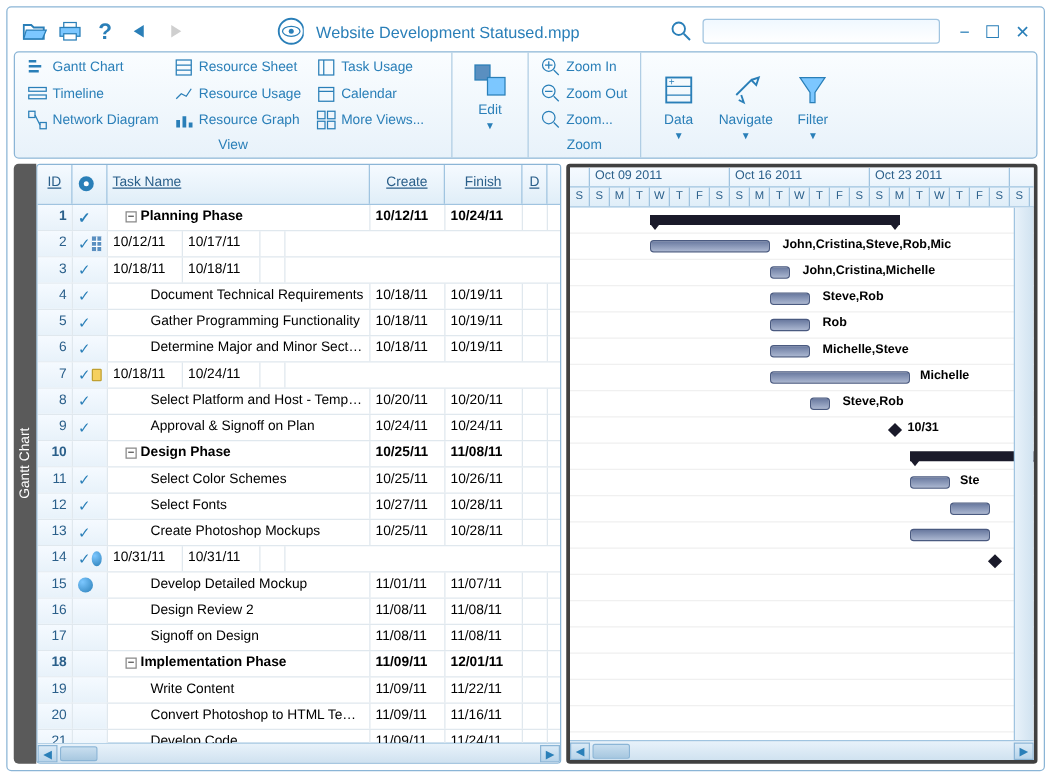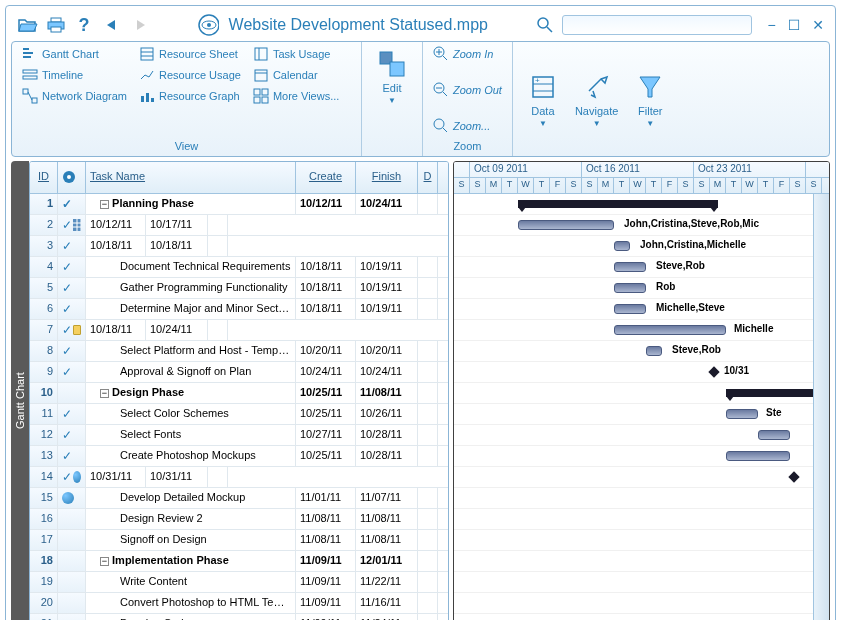--- a/index.html
+++ b/index.html
@@ -1,38 +1,38 @@
 <!DOCTYPE html>
 <html><head>
 <meta charset="utf-8">
 <style>
 * { box-sizing: border-box; margin: 0; padding: 0; }
 body { font-family: Arial, sans-serif; font-size: 11px; background: #fff; width: 841px; height: 620px; overflow: hidden; }
 .window { border: 1px solid #8bb5d6; border-radius: 4px; margin: 5px; padding: 5px; background: #fff; }
 .titlebar { display: flex; align-items: center; padding: 4px 6px; gap: 6px; }
 .titlebar .tb-icon { width: 22px; height: 20px; display: flex; align-items: center; justify-content: center; }
-.titlebar .title { color: #2a7fb8; font-size: 16px; font-weight: normal; margin-left: 4px; }
+.titlebar .title { color: #2a7fb8; font-size: 13px; font-weight: normal; margin-left: 4px; }
 .titlebar .spacer { flex: 1; }
 .search-box { width: 190px; height: 20px; border: 1px solid #a0c4e0; border-radius: 3px; background: linear-gradient(#f0f8ff, #fff); }
 .win-controls { display: flex; gap: 12px; margin-left: 10px; }
 .win-controls span { color: #2a7fb8; font-size: 14px; cursor: pointer; }
 .ribbon { display: flex; border: 1px solid #8bb5d6; border-radius: 4px; margin-top: 2px; background: linear-gradient(#fafdff, #e8f2fa); min-height: 85px; }
 .ribbon-group { border-right: 1px solid #b0cde4; padding: 2px 6px 2px 6px; display: flex; flex-direction: column; }
 .ribbon-group-content { flex: 1; display: flex; }
 .ribbon-group-label { text-align: center; color: #2a7fb8; font-size: 11px; padding: 2px 0; margin-top: 2px; }
 .view-col { display: flex; flex-direction: column; gap: 1px; }
 .view-btn { display: flex; align-items: center; gap: 4px; padding: 2px 4px; color: #2a7fb8; cursor: pointer; white-space: nowrap; font-size: 11px; }
 .small-icon { width: 16px; height: 16px; display: inline-flex; align-items: center; justify-content: center; }
 .large-btn { display: flex; flex-direction: column; align-items: center; justify-content: center; padding: 4px 8px; color: #2a7fb8; cursor: pointer; gap: 2px; }
 .large-icon { width: 32px; height: 32px; display: flex; align-items: center; justify-content: center; }
-.zoom-col { display: flex; flex-direction: column; gap: 16px; font-style: italic; }
+.zoom-col { display: flex; flex-direction: column; gap: 1px; }
 .content-area { display: flex; margin-top: 4px; height: 480px; }
 .side-tab { background: #5a5a5a; color: #fff; writing-mode: vertical-rl; transform: rotate(180deg); padding: 10px 3px; font-size: 11px; border-top-right-radius: 4px; border-bottom-right-radius: 4px; display: flex; align-items: center; justify-content: center; }
 .grid-panel { flex: 0 0 420px; border: 1px solid #8bb5d6; border-radius: 3px; overflow: hidden; display: flex; flex-direction: column; }
-.gantt-panel { flex: 1; border: 1px solid #404040; border-radius: 3px; margin-left: 4px; overflow: hidden; display: flex; flex-direction: column; }
+.gantt-panel { flex: 1; border: 3px solid #404040; border-radius: 3px; margin-left: 4px; overflow: hidden; display: flex; flex-direction: column; }
 .grid-header { display: flex; background: linear-gradient(#f5faff, #e0eef8); border-bottom: 1px solid #a0c4e0; height: 32px; }
 .grid-header div { border-right: 1px solid #a0c4e0; padding: 8px 4px; color: #2a5f8a; font-size: 11px; text-align: center; text-decoration: underline; }
 .col-id { width: 28px; }
 .col-ind { width: 28px; }
 .col-task { width: 210px; text-align: left !important; }
 .col-start { width: 60px; }
 .col-finish { width: 62px; }
 .col-d { width: 20px; }
 .grid-body { flex: 1; overflow: auto; }
 .grid-row { display: flex; height: 21px; border-bottom: 1px solid #e0e8ee; }

